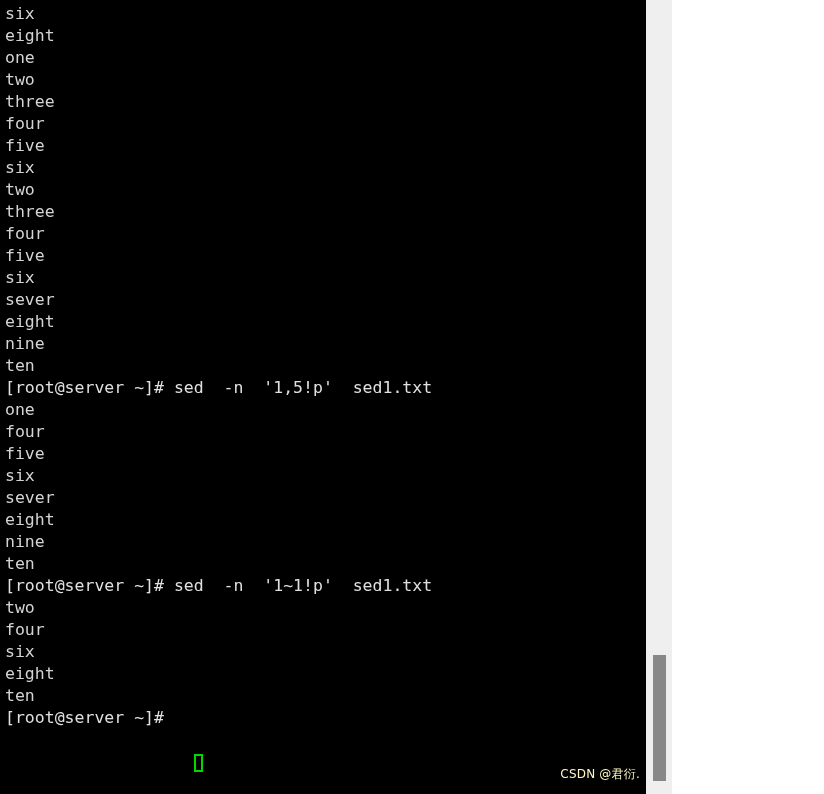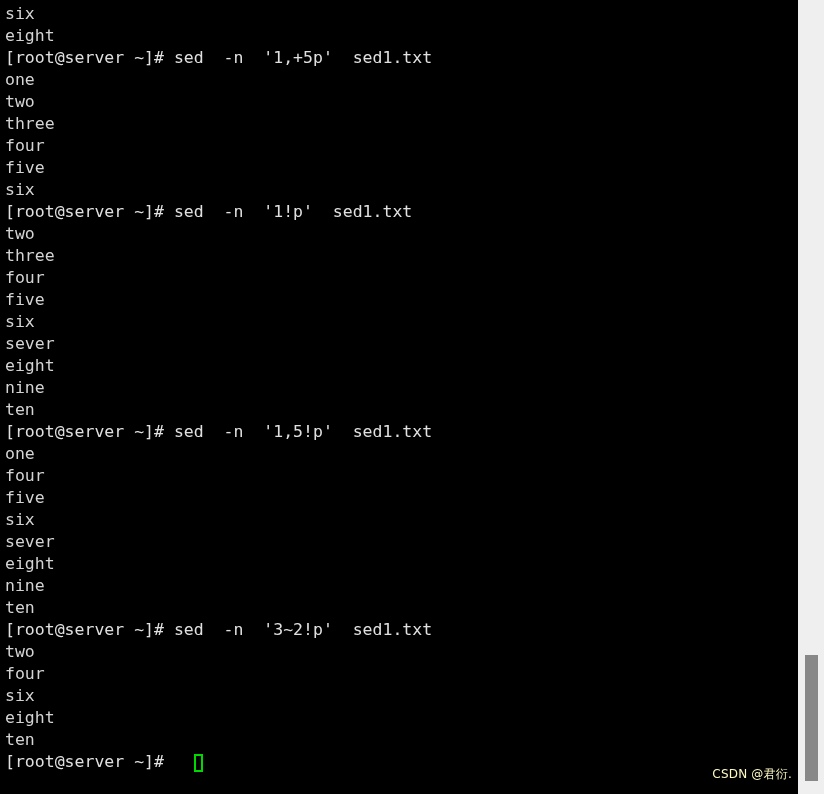--- a/index.html
+++ b/index.html
@@ -10,21 +10,21 @@
   }
   body {
     width: 824px;
     height: 794px;
     overflow: hidden;
     font-family: "DejaVu Sans Mono", "Liberation Mono", monospace;
   }
 
   #terminal-window {
     position: relative;
-    width: 824px;
+    width: 672px;
     height: 794px;
     background: #ffffff;
     display: flex;
     flex-direction: row;
     box-sizing: border-box;
   }
 
   
   #terminal-screen {
     position: relative;
@@ -116,47 +116,45 @@
 </head>
 <body>
 
 <div id="terminal-window">
 
   <div id="terminal-screen">
 
     <div id="terminal-lines">
         <div class="term-line output-line">six</div>
         <div class="term-line output-line">eight</div>
-        <div class="term-line prompt-line">[root@server ~]# sed  -n  '1,+5p'  sed1.txt</div>
         <div class="term-line output-line">one</div>
         <div class="term-line output-line">two</div>
         <div class="term-line output-line">three</div>
         <div class="term-line output-line">four</div>
         <div class="term-line output-line">five</div>
         <div class="term-line output-line">six</div>
-        <div class="term-line prompt-line">[root@server ~]# sed  -n  '1!p'  sed1.txt</div>
         <div class="term-line output-line">two</div>
         <div class="term-line output-line">three</div>
         <div class="term-line output-line">four</div>
         <div class="term-line output-line">five</div>
         <div class="term-line output-line">six</div>
         <div class="term-line output-line">sever</div>
         <div class="term-line output-line">eight</div>
         <div class="term-line output-line">nine</div>
         <div class="term-line output-line">ten</div>
         <div class="term-line prompt-line">[root@server ~]# sed  -n  '1,5!p'  sed1.txt</div>
         <div class="term-line output-line">one</div>
         <div class="term-line output-line">four</div>
         <div class="term-line output-line">five</div>
         <div class="term-line output-line">six</div>
         <div class="term-line output-line">sever</div>
         <div class="term-line output-line">eight</div>
         <div class="term-line output-line">nine</div>
         <div class="term-line output-line">ten</div>
-        <div class="term-line prompt-line">[root@server ~]# sed  -n  '3~2!p'  sed1.txt</div>
+        <div class="term-line prompt-line">[root@server ~]# sed  -n  '1~1!p'  sed1.txt</div>
         <div class="term-line output-line">two</div>
         <div class="term-line output-line">four</div>
         <div class="term-line output-line">six</div>
         <div class="term-line output-line">eight</div>
         <div class="term-line output-line">ten</div>
         <div class="term-line prompt-line">[root@server ~]# </div>
       </div>
 
     <div id="cursor-block"></div>
 

